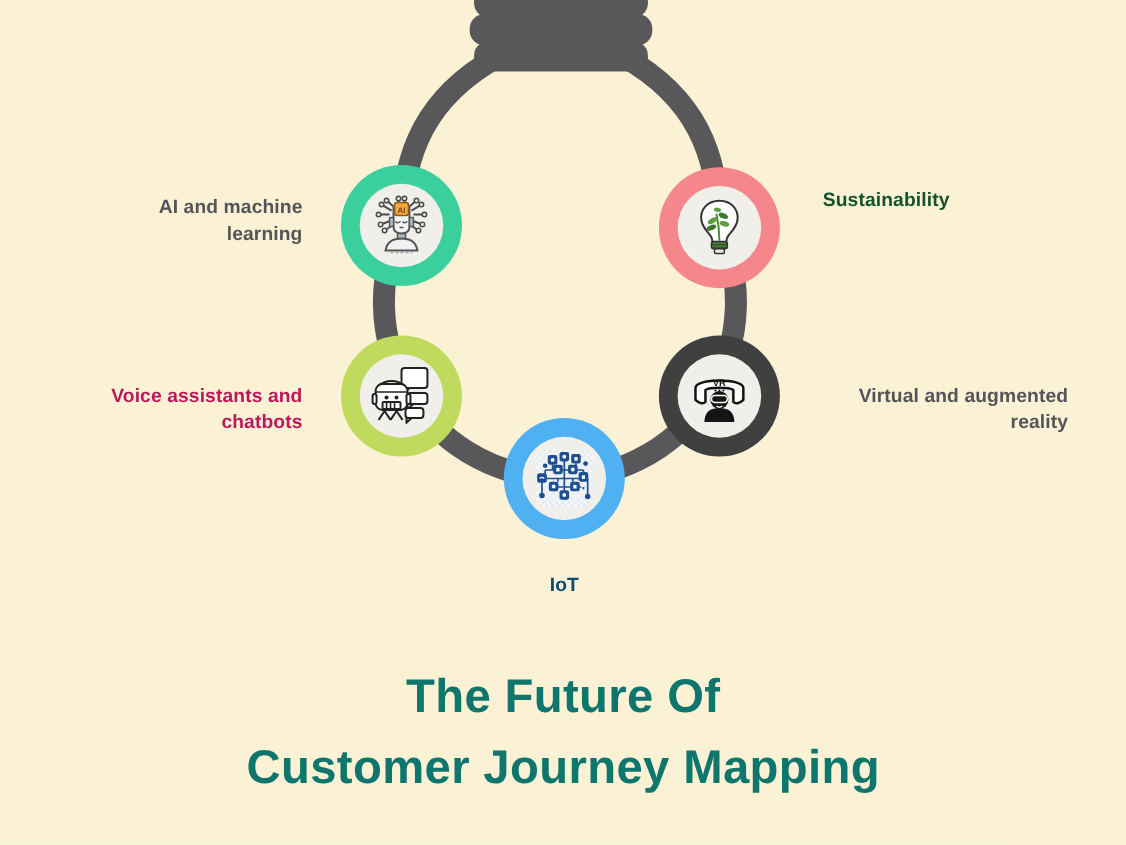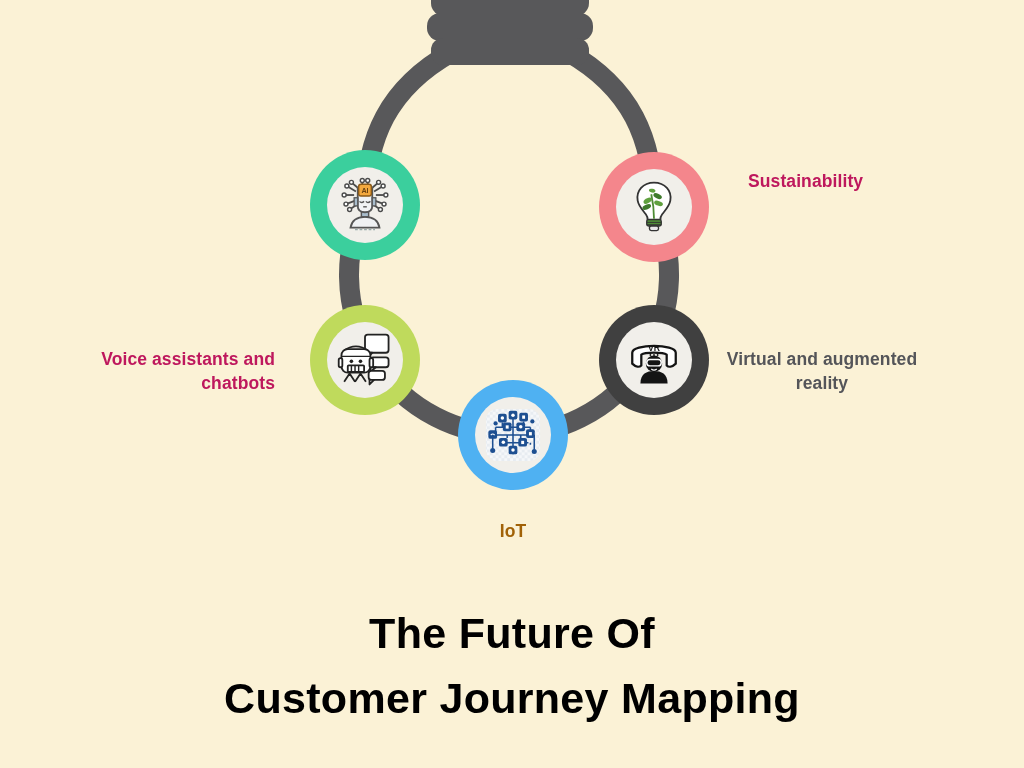--- a/index.html
+++ b/index.html
@@ -21,21 +21,21 @@
   .node-voice{left:310px;top:305px;}
   .node-vr{left:599px;top:305px;}
   .node-iot{left:458px;top:380px;}
   .label{
     position:absolute;font-weight:bold;font-size:17.5px;line-height:24px;
     white-space:pre-line;letter-spacing:.1px;
   }
   .label-ai{left:55px;top:176px;width:220px;text-align:right;}
   .label-sustainability{left:748px;top:169px;width:230px;text-align:left;}
   .label-voice{left:35px;top:347px;width:240px;text-align:right;}
-  .label-vr{left:712px;top:347px;width:220px;text-align:center;}
+  .label-vr{left:751px;top:347px;width:220px;text-align:right;}
   .label-iot{left:453px;top:519px;width:120px;text-align:center;}
   .title{
     position:absolute;left:0;top:601px;width:1024px;text-align:center;
     font-weight:bold;font-size:43px;line-height:65px;letter-spacing:.3px;
   }
 </style>
 </head>
 <body>
 
 <div class="canvas" style="background-color: rgb(251, 242, 214);">
@@ -194,25 +194,27 @@
             <path d="M7 30 q2-2 4 0" stroke="#fff" stroke-width="1.1" fill="none"></path>
           <rect x="46.5" y="27" width="3" height="3.4"></rect>
             <circle cx="20" cy="37.5" r="1.8"></circle>
           <rect x="38.5" y="36" width="3" height="3.4"></rect>
             <circle cx="30" cy="45.5" r="1.8"></circle>
         </g>
       </svg>
     </div>
   </div>
 
-  <div class="label label-sustainability" style="color: #be185d;">Sustainability</div>
+  <div class="label label-ai" style="color: rgb(84, 85, 89);">AI and machine
+learning</div>
+  <div class="label label-sustainability" style="color: #14532d;">Sustainability</div>
   <div class="label label-voice" style="color: #be185d;">Voice assistants and
 chatbots</div>
   <div class="label label-vr" style="color: rgb(84, 85, 89);">Virtual and augmented
 reality</div>
-  <div class="label label-iot" style="color: #a16207;">IoT</div>
-
-  <div class="title" style="color: #000000;">
+  <div class="label label-iot" style="color: #0c4a6e;">IoT</div>
+
+  <div class="title" style="color: #0f766e;">
     <div>The Future Of</div>
     <div>Customer Journey Mapping</div>
   </div>
 
 </div>
 
 </body></html>

